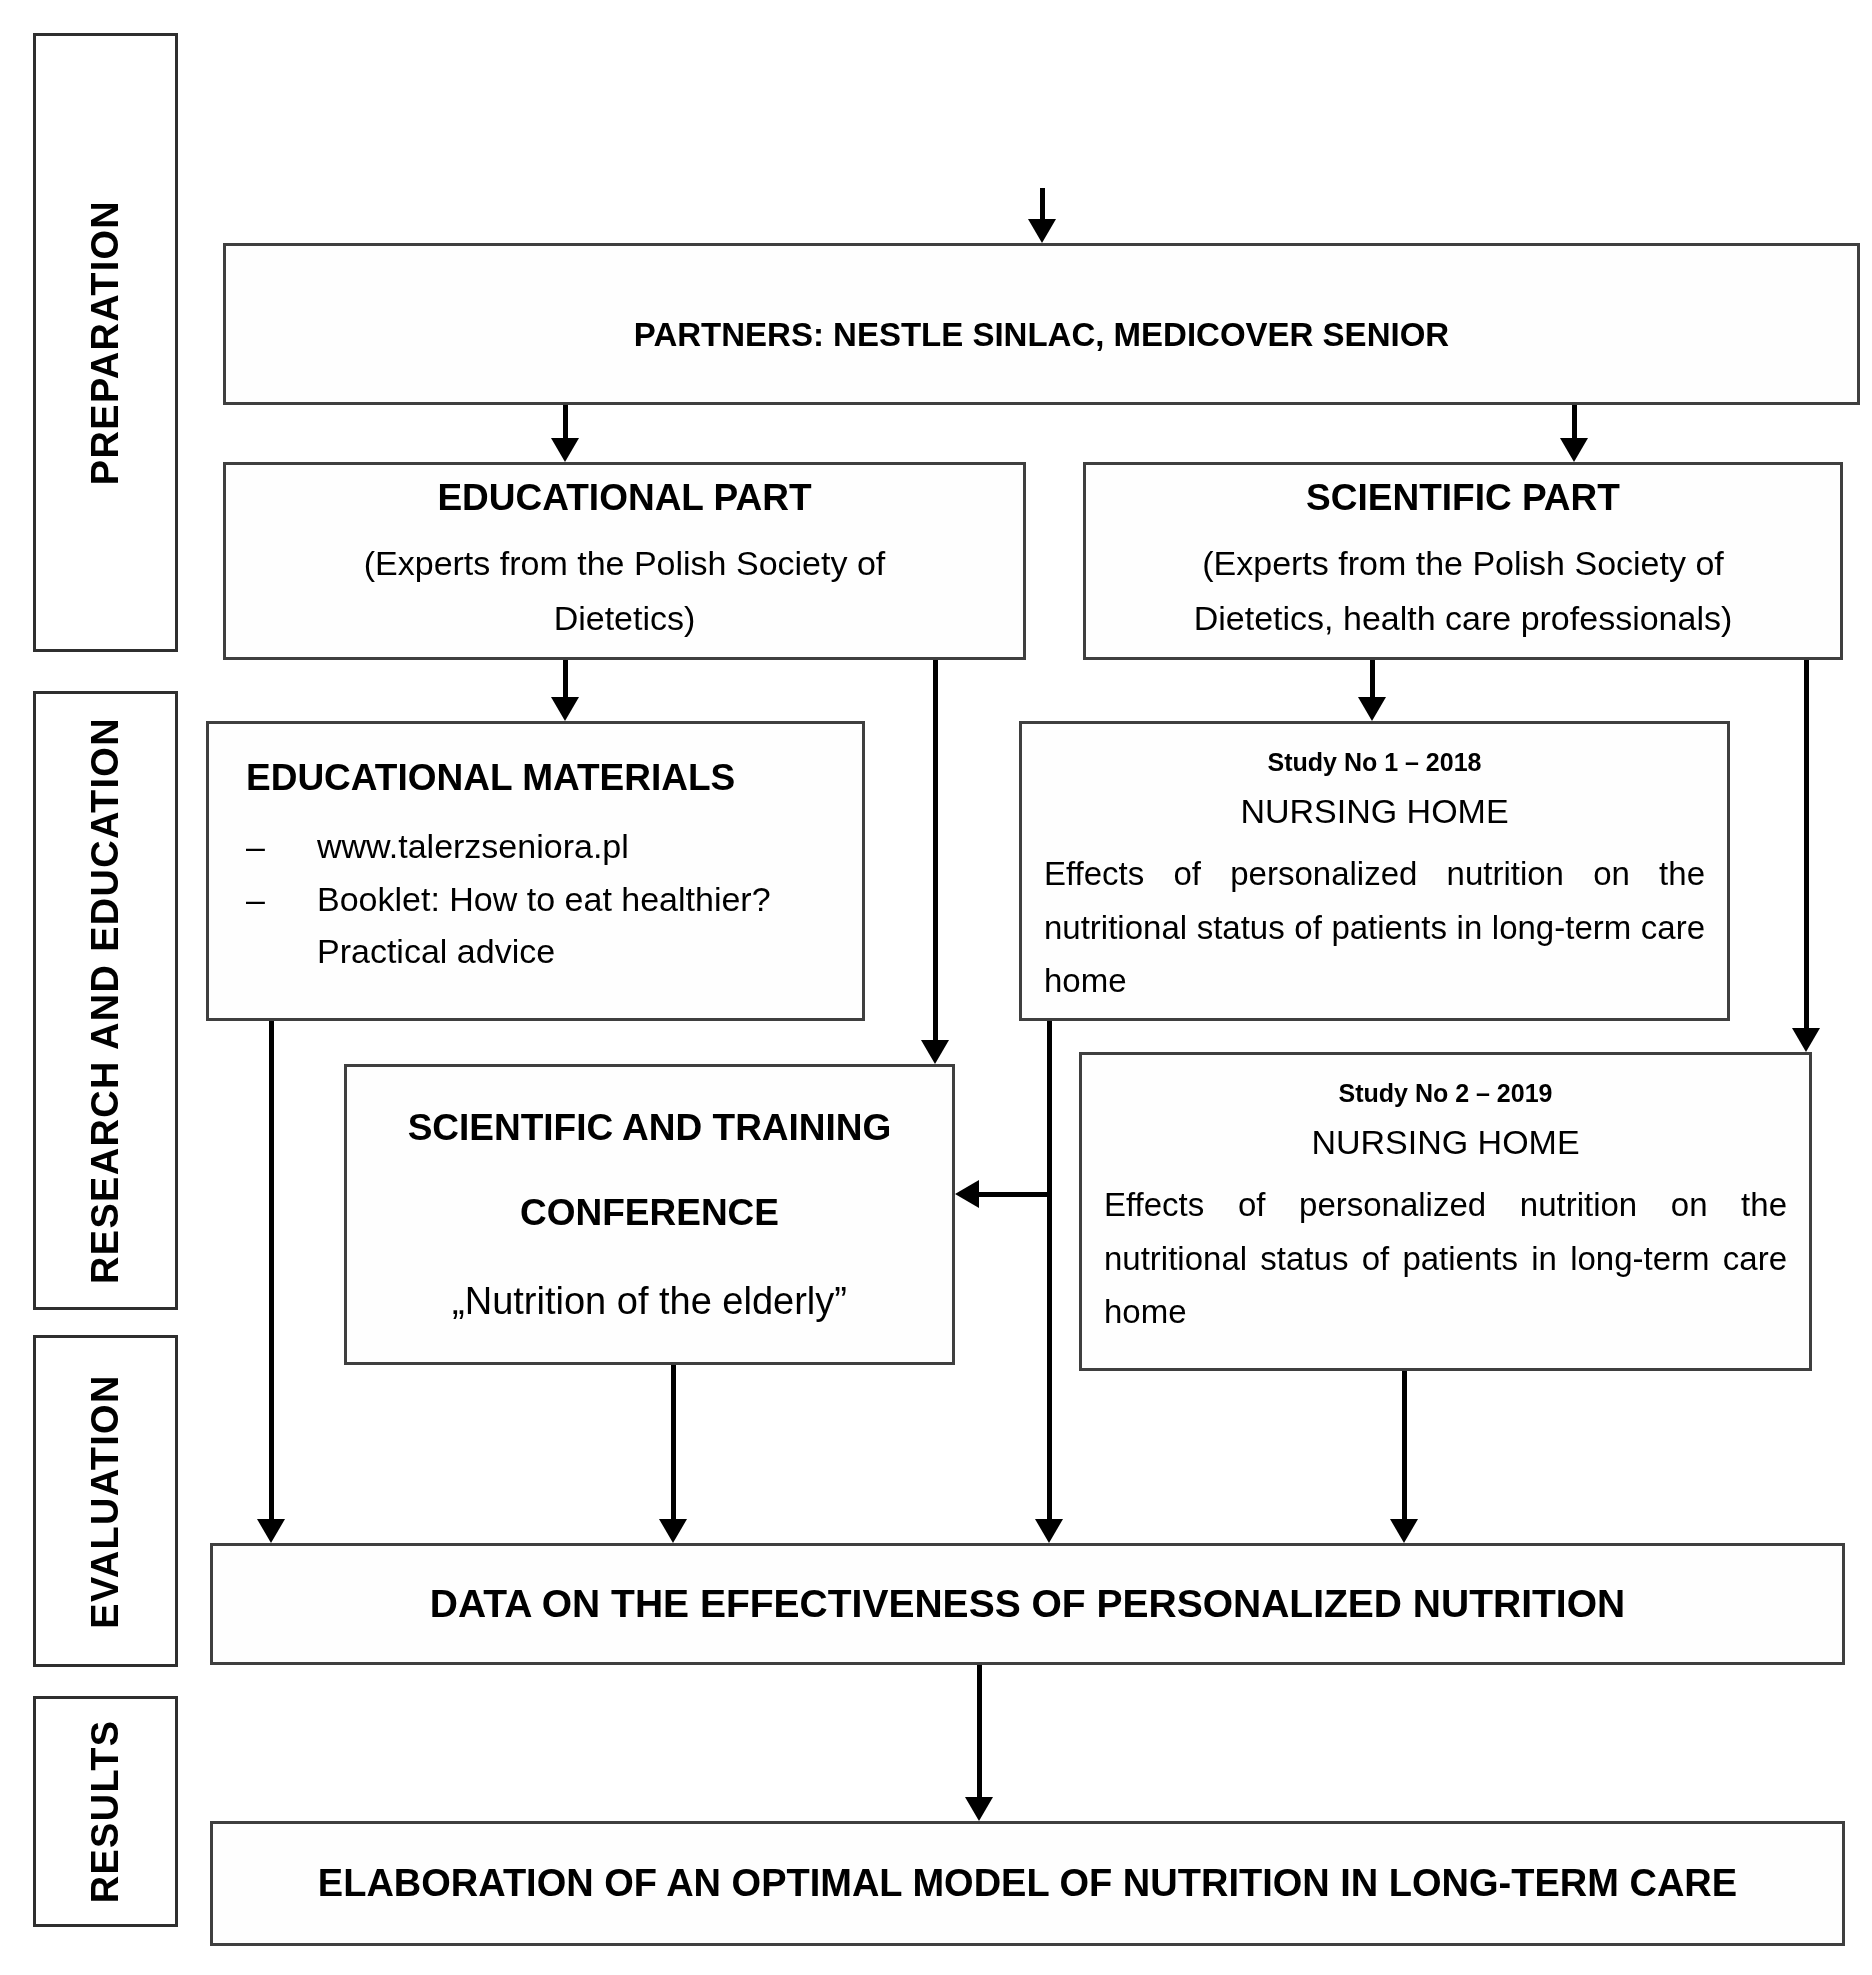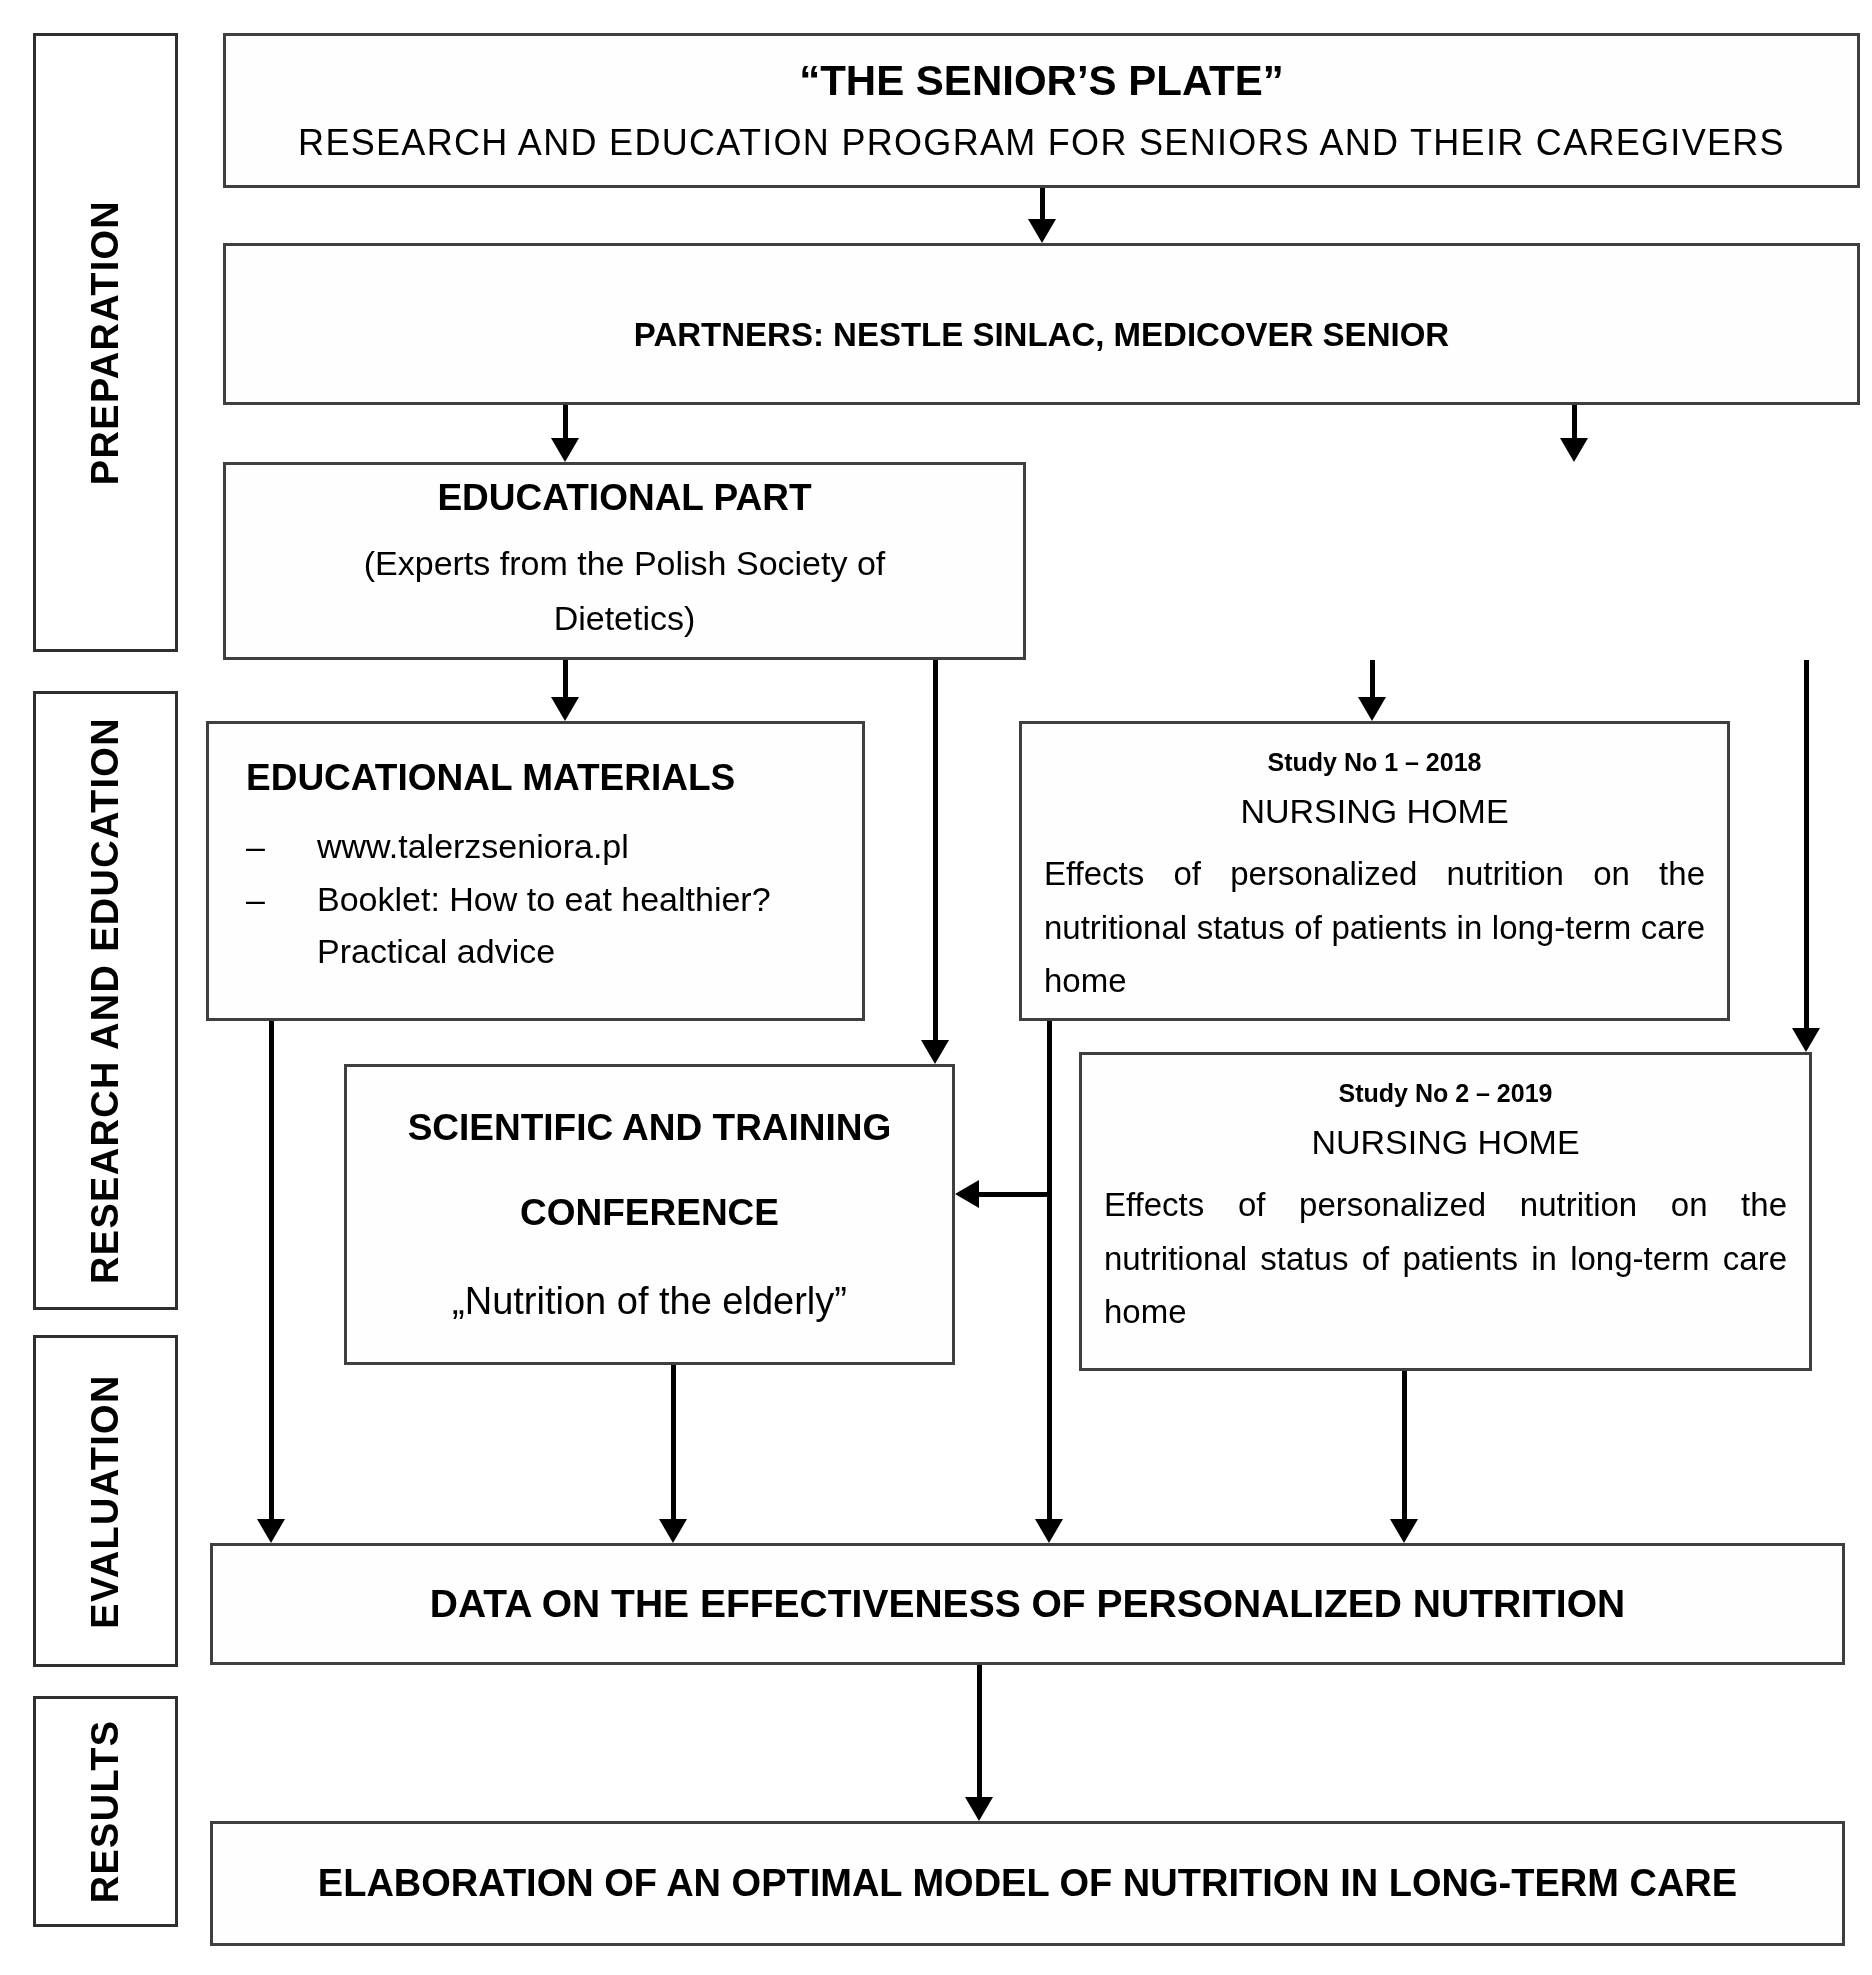--- a/index.html
+++ b/index.html
@@ -77,34 +77,34 @@
   <div class="sidebox" style="left:33px;top:691px;width:145px;height:619px;">
     <span class="side-label">RESEARCH AND EDUCATION</span>
   </div>
   <div class="sidebox" style="left:33px;top:1335px;width:145px;height:332px;">
     <span class="side-label">EVALUATION</span>
   </div>
   <div class="sidebox" style="left:33px;top:1696px;width:145px;height:231px;">
     <span class="side-label">RESULTS</span>
   </div>
 
-  <div class="box" style="left:223px;top:33px;width:1637px;height:155px;">
-    <div class="title-l1">“THE SENIOR’S PLATE”</div>
-    <div class="title-l2">RESEARCH AND EDUCATION PROGRAM FOR SENIORS AND THEIR CAREGIVERS</div>
-  </div>
 
   <div class="box" style="left:223px;top:243px;width:1637px;height:162px;">
     <div class="coord-l2">PARTNERS: NESTLE SINLAC, MEDICOVER SENIOR</div>
   </div>
 
   <div class="box" style="left:223px;top:462px;width:803px;height:198px;">
     <div class="part-title">EDUCATIONAL PART</div>
     <div class="part-sub edu-part-sub">(Experts from the Polish Society of Dietetics)</div>
   </div>
 
+  <div class="box" style="left:1083px;top:462px;width:760px;height:198px;">
+    <div class="part-title">SCIENTIFIC PART</div>
+    <div class="part-sub sci-part-sub">(Experts from the Polish Society of Dietetics, health care professionals)</div>
+  </div>
 
   <div class="box mat-box" style="left:206px;top:721px;width:659px;height:300px;">
     <div class="mat-title">EDUCATIONAL MATERIALS</div>
     <div class="bullet-row">
       <span class="bullet-marker">–</span>
       <span class="bullet-text">www.talerzseniora.pl</span>
     </div>
     <div class="bullet-row">
       <span class="bullet-marker">–</span>
       <span class="bullet-text">Booklet: How to eat healthier? Practical advice</span>

